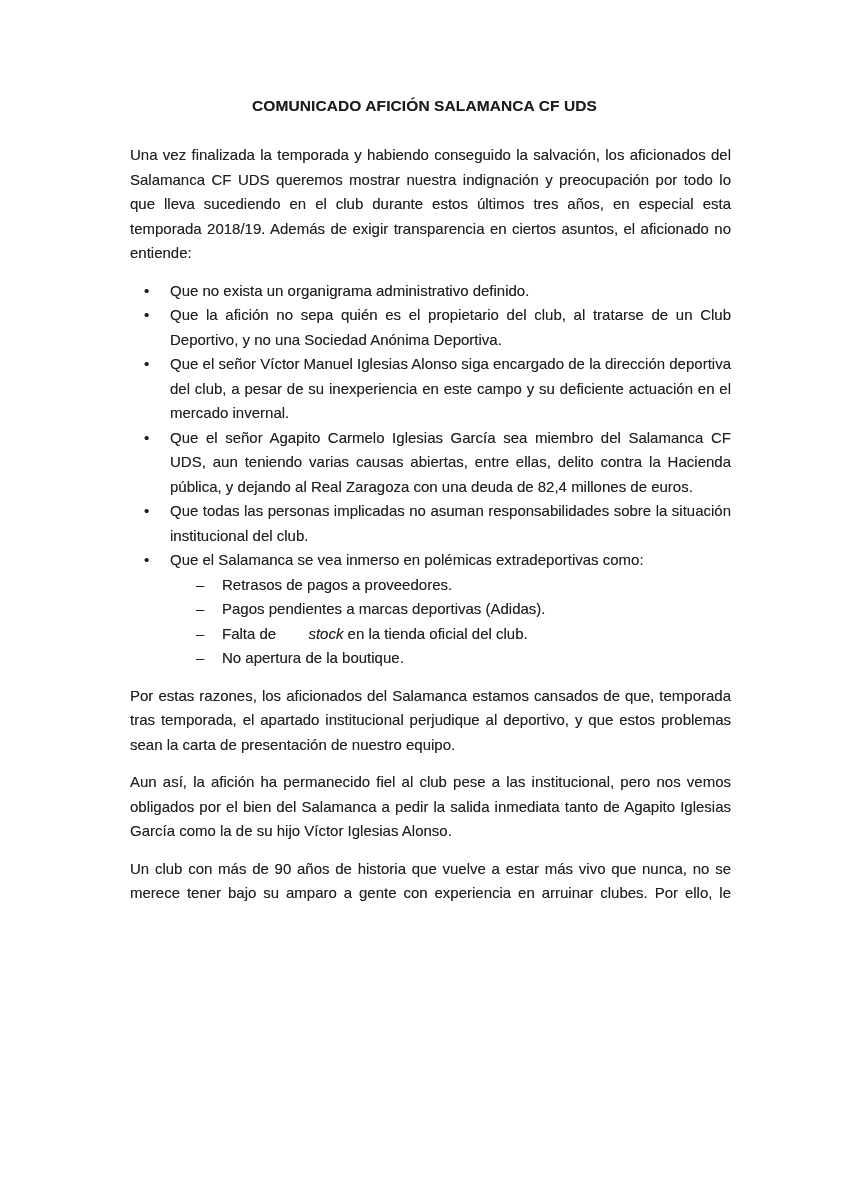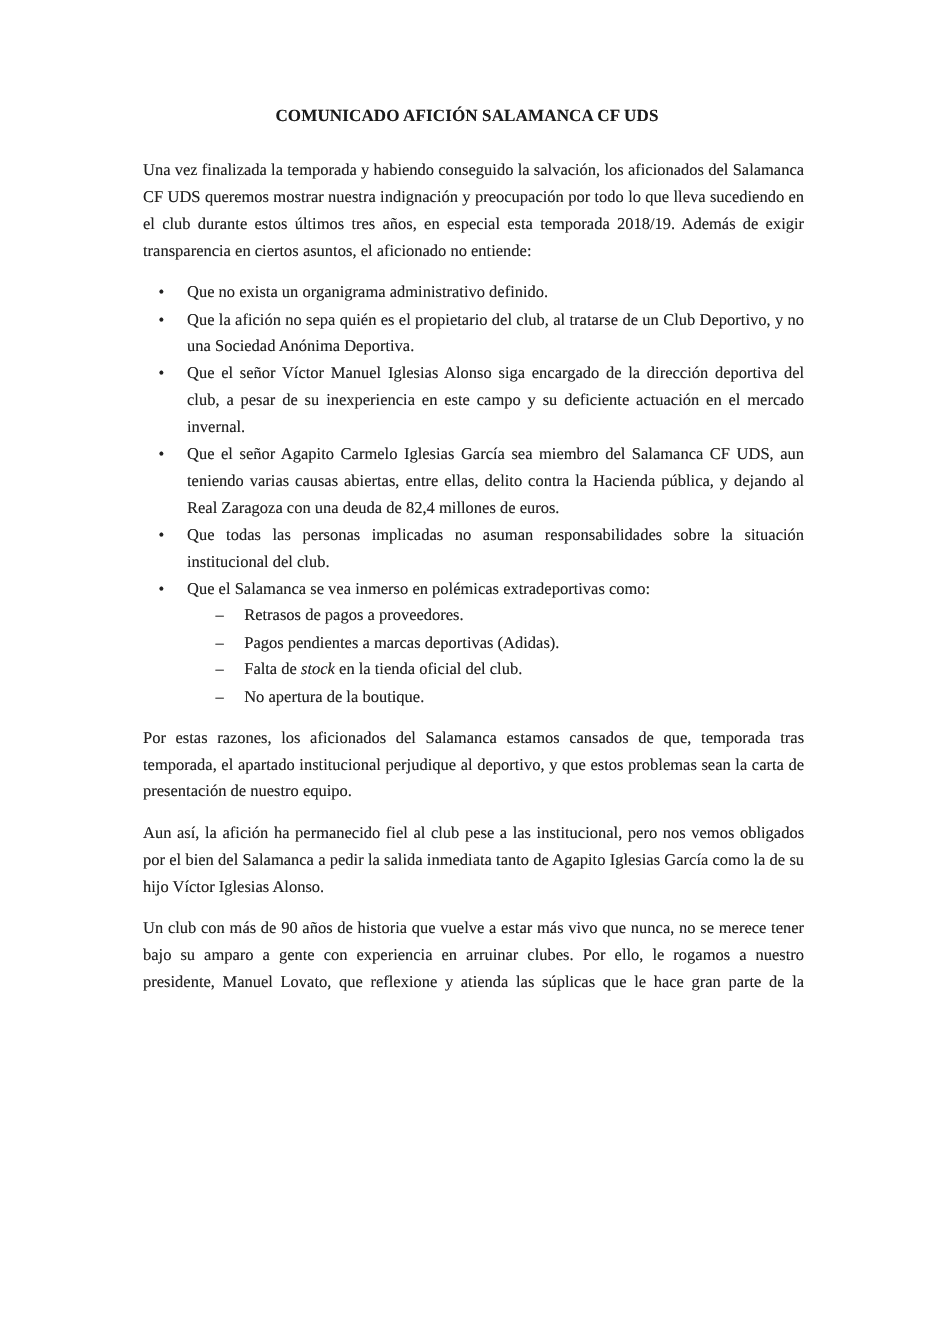--- a/index.html
+++ b/index.html
@@ -6,21 +6,21 @@
     margin: 0;
     padding: 0;
     background: #ffffff;
   }
   .page {
     position: relative;
     width: 849px;
     height: 907px;
     background: #ffffff;
     overflow: hidden;
-    font-family: Liberation Serif, serif;
+    font-family: Liberation Sans, sans-serif;
     color: #212121;
   }
   .content {
     position: absolute;
     left: 118px;
     top: 96px;
     width: 613px;
     font-size: 15px;
     line-height: 24.5px;
     text-shadow: 0 0 0.4px rgba(33,33,33,0.45);
@@ -63,20 +63,21 @@
     text-align: left;
     margin: 0;
   }
   .sub-item .marker {
     position: absolute;
     left: 78px;
     top: 0;
   }
   .italic-word {
     font-style: italic;
+    margin-left: 28px;
   }
   .hashtag-line {
     margin-top: 40px;
     text-align: center;
     font-weight: bold;
     font-size: 20px;
     color: #1b1b1b;
   }
   .hashtag-line .hashtag + .hashtag {
     margin-left: 26px;

